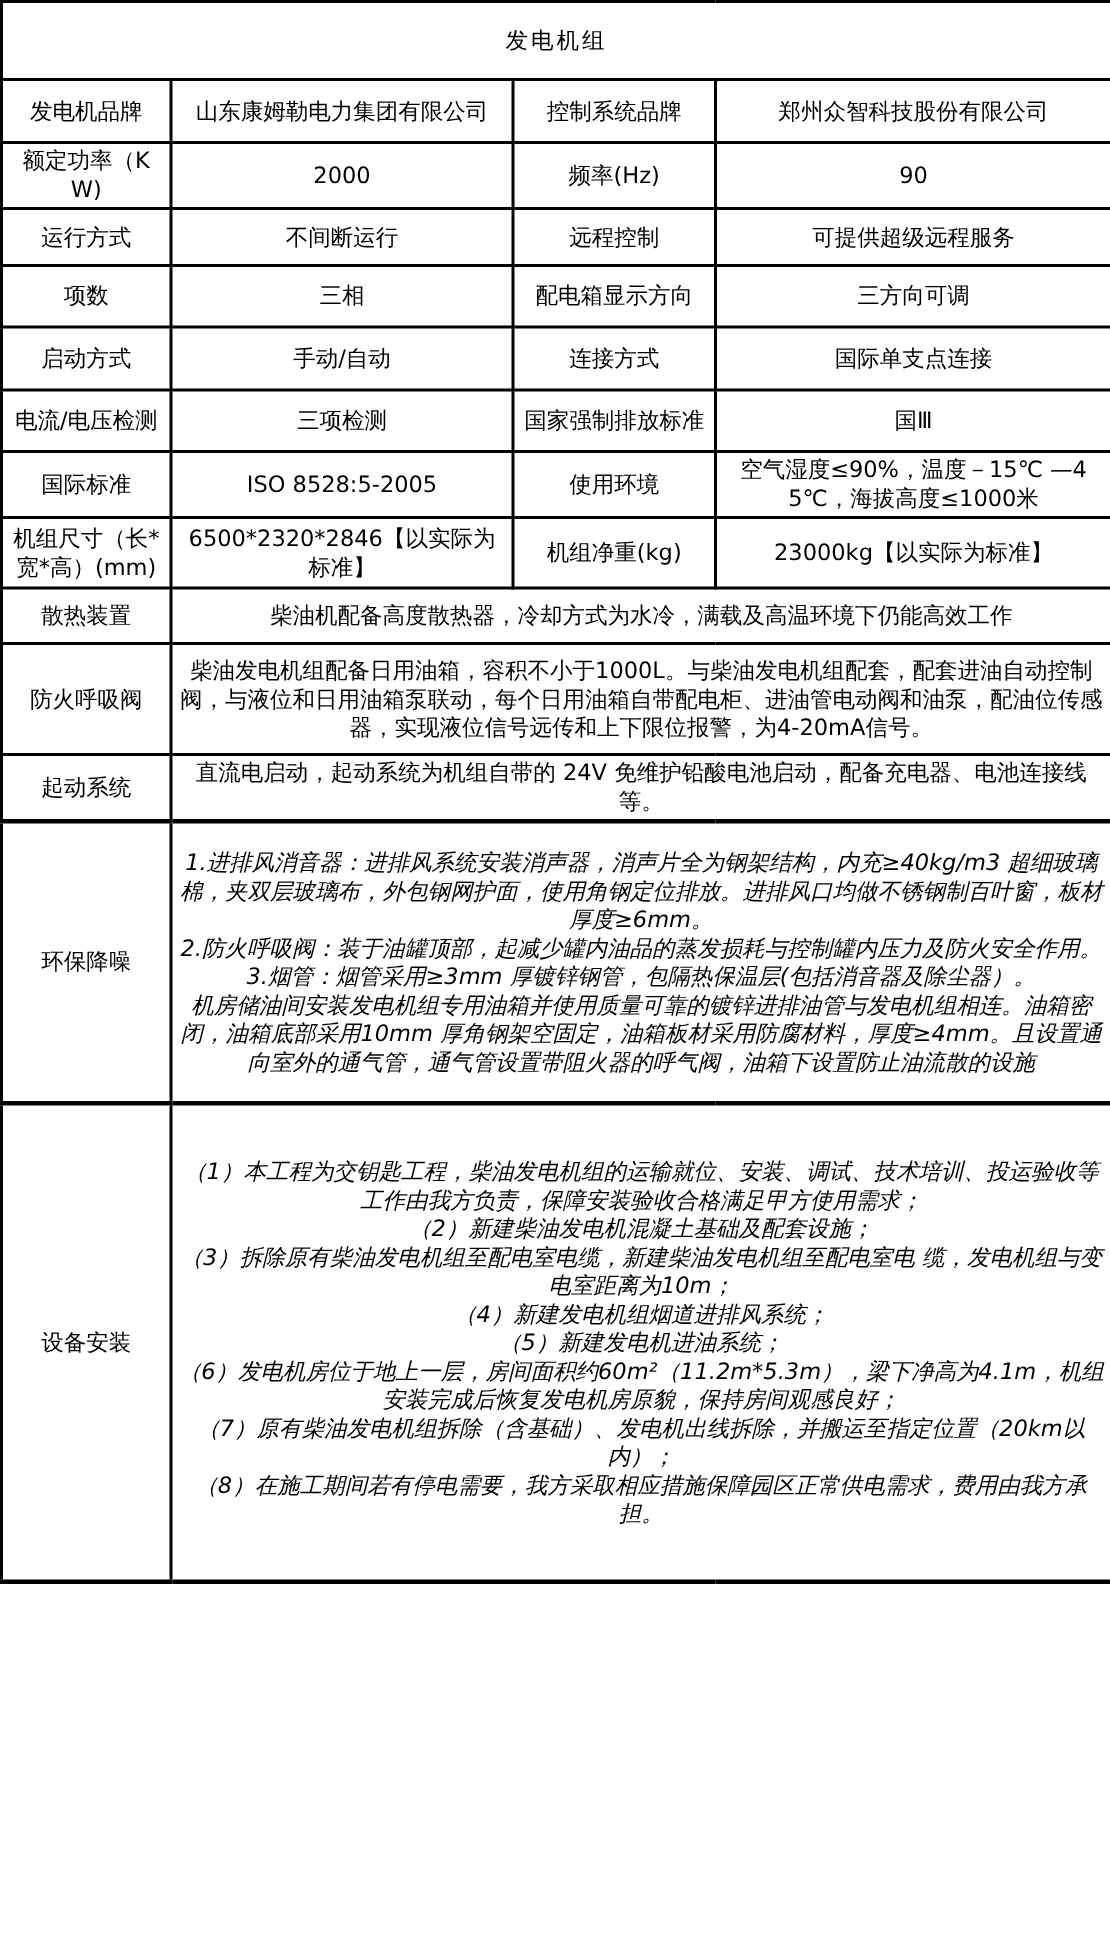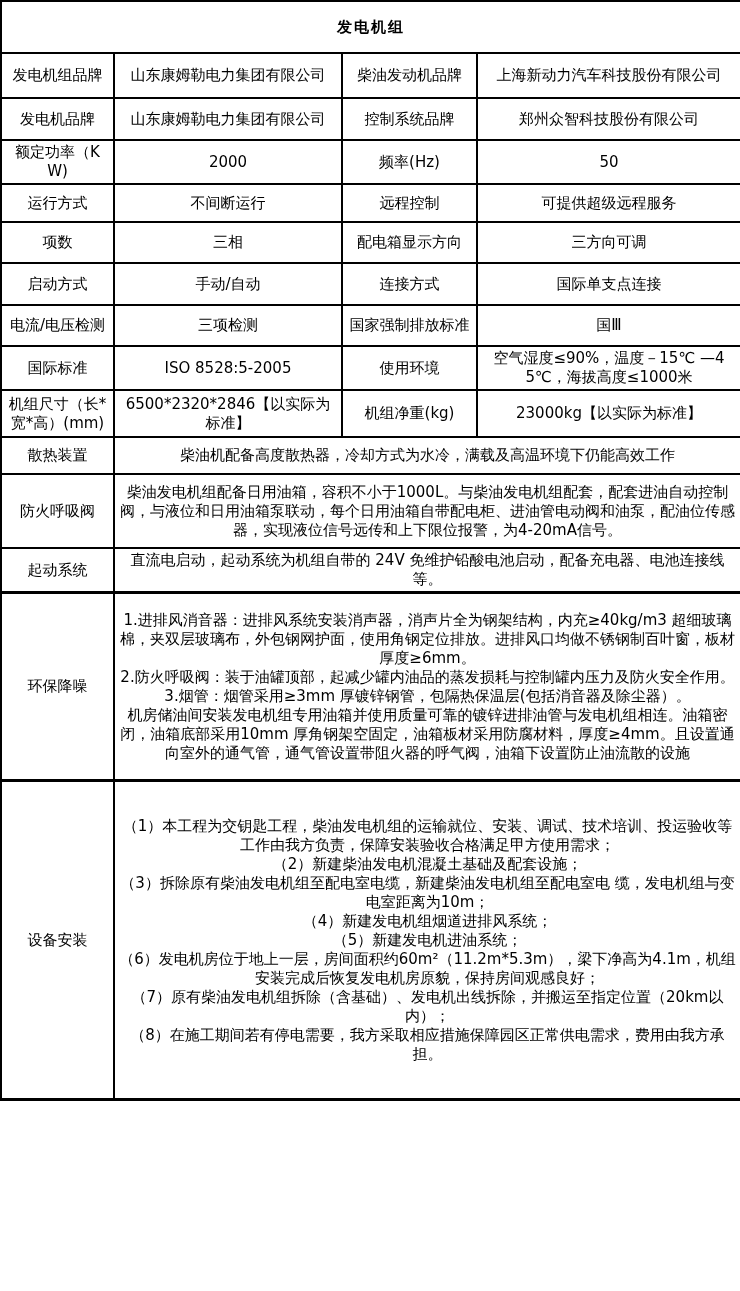--- a/index.html
+++ b/index.html
@@ -19,26 +19,26 @@
     font-size:15px;
     line-height:19px;
     text-align:center;
     vertical-align:middle;
     padding:2px 4px;
     overflow:hidden;
     word-break:break-all;
   }
   td.title-cell {
     font-size:28px;
-    font-weight:bold;
+    font-weight:normal;
     height:46px;
     letter-spacing:2px;
   }
   td.left { text-align:left; }
-  td.pre  { white-space:pre-line; }
+  td.pre  { white-space:pre-line;font-style:italic; }
   td.small-lh { line-height:20px; }
   td.body-lh  { line-height:21px; }
   tr.thick-top td { border-top:3px solid #000; }
   tr.thick-bottom td { border-bottom:3px solid #000; }
 
   tr.r0 td{height:39px} tr.r1 td{height:36px} tr.r2 td{height:34px}
   tr.r3 td{height:36px} tr.r4 td{height:38px} tr.r5 td{height:32px}
   tr.r6 td{height:42px} tr.r7 td{height:35px} tr.r8 td{height:36px}
   tr.r9 td{height:35px} tr.r10 td{height:41px} tr.r11 td{height:37px}
   tr.r12 td{height:41px}
@@ -54,37 +54,31 @@
     <col style="width:228px">
     <col style="width:135px">
     <col style="width:264px">
   </colgroup>
 
   <tbody>
       <tr>
     <td class="title-cell" colspan="4">发电机组</td>
   </tr>
 
-  <tr class="r0">
-    <td>发电机组品牌</td>
-    <td>山东康姆勒电力集团有限公司</td>
-    <td>柴油发动机品牌</td>
-    <td>上海新动力汽车科技股份有限公司</td>
-  </tr>
   <tr class="r1">
     <td>发电机品牌</td>
     <td>山东康姆勒电力集团有限公司</td>
     <td>控制系统品牌</td>
     <td>郑州众智科技股份有限公司</td>
   </tr>
   <tr class="r2">
     <td>额定功率（KW)</td>
     <td>2000</td>
     <td>频率(Hz)</td>
-    <td>50</td>
+    <td>90</td>
   </tr>
   <tr class="r5">
     <td>运行方式</td>
     <td>不间断运行</td>
     <td>远程控制</td>
     <td>可提供超级远程服务</td>
   </tr>
   <tr class="r7">
     <td>项数</td>
     <td>三相</td>

